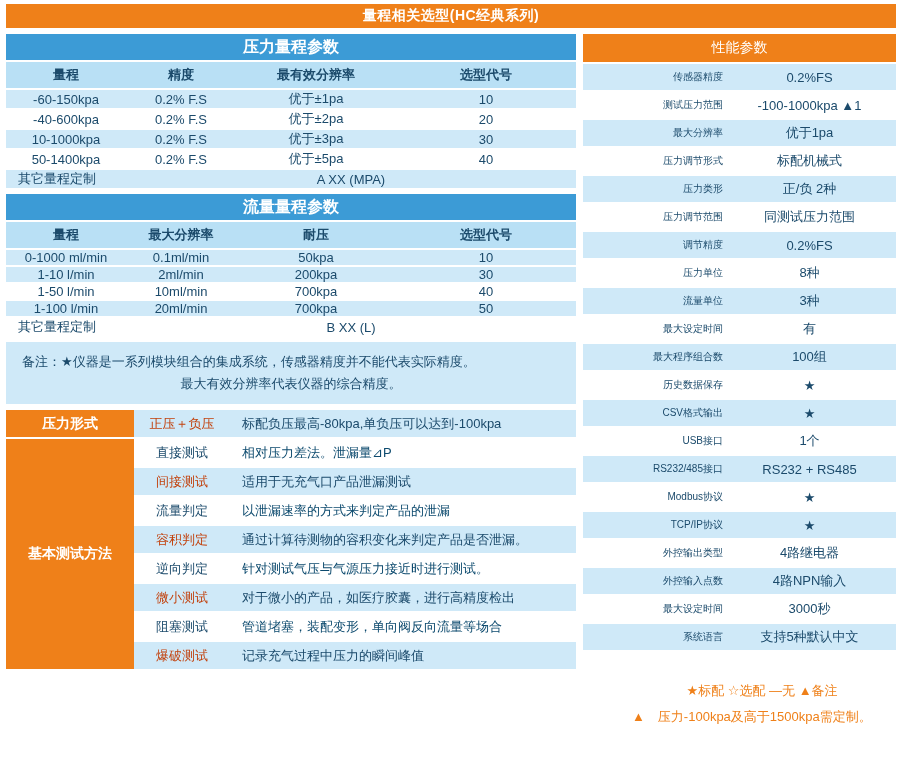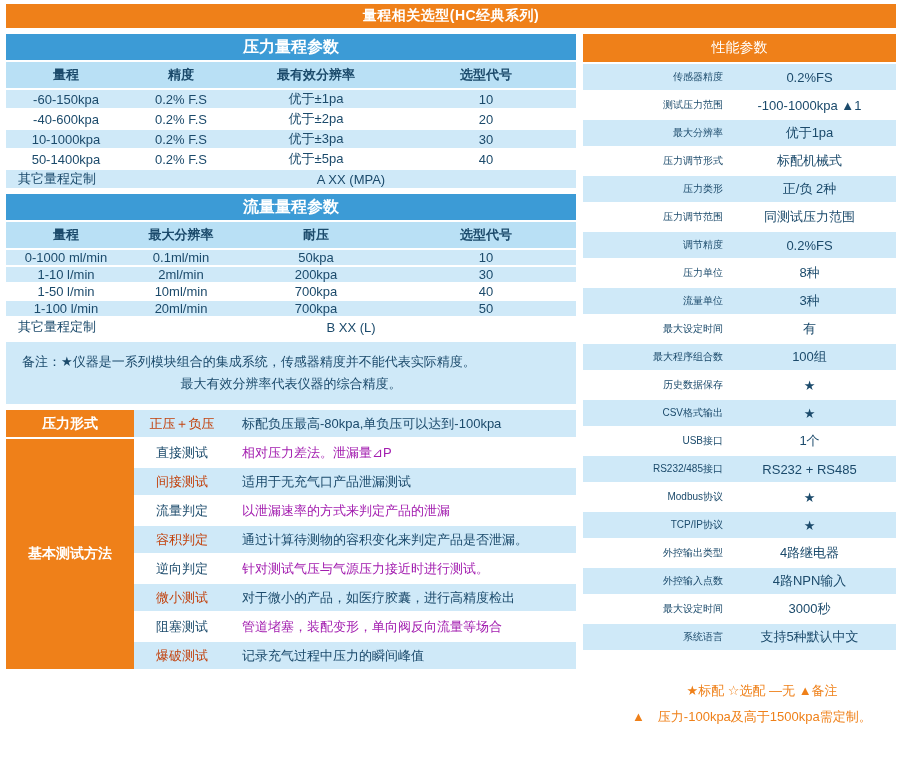--- a/index.html
+++ b/index.html
@@ -58,21 +58,21 @@
   .m-name{
     background:#cfe9f8;color:#c2410c;text-align:center;width:96px;height:27px;font-size:13px;
   }
   .m-name-w{
     background:#ffffff;color:#1b4a6b;text-align:center;width:96px;height:27px;font-size:13px;
   }
   .m-desc{
     background:#cfe9f8;color:#1b4a6b;text-align:left;padding-left:12px;height:27px;font-size:13px;
   }
   .m-desc-w{
-    background:#ffffff;color:#a21caf;text-align:left;padding-left:12px;height:27px;font-size:13px;
+    background:#ffffff;color:#0c4a6e;text-align:left;padding-left:12px;height:27px;font-size:13px;
   }
 
   
   .r-head{
     background:#ef8019;color:#ffffff;text-align:center;height:28px;
     font-weight:normal;font-size:14px;
   }
   .r-key{width:140px;text-align:right;height:26px;font-size:10px;color:#1b4a6b;}
   .r-val{text-align:center;height:26px;font-size:13px;color:#1b4a6b;}
   .r-a .r-key,.r-a .r-val{background:#cfe9f8;}

